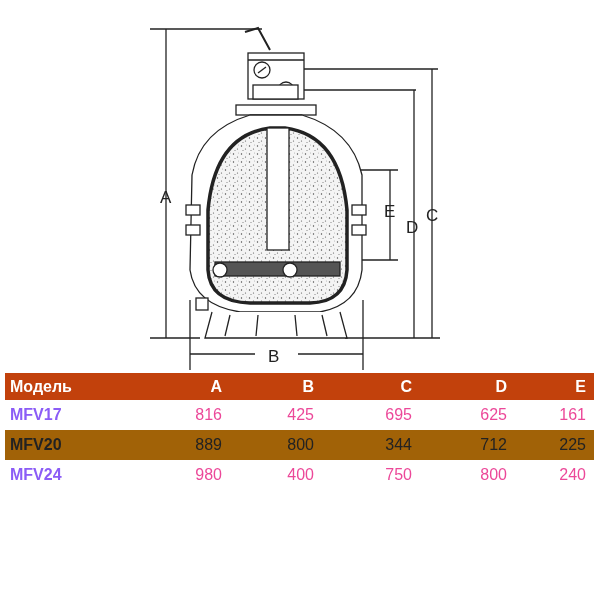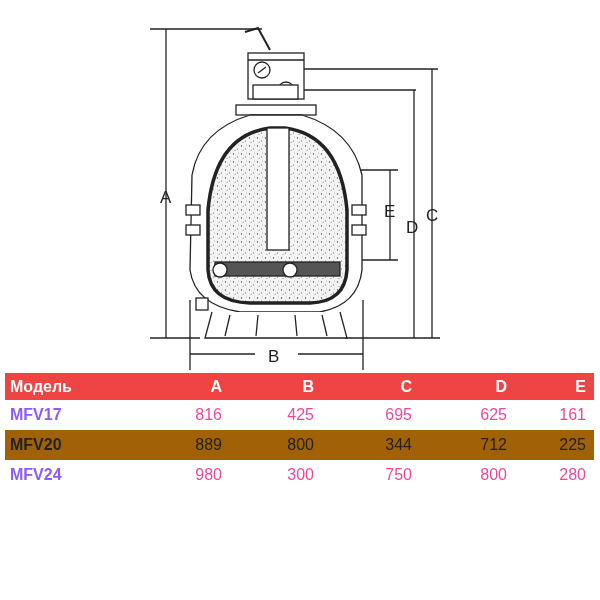--- a/index.html
+++ b/index.html
@@ -1,21 +1,21 @@
 <!DOCTYPE html>
 <html><head>
 <meta charset="utf-8">
 <style>
   html, body { margin:0; padding:0; background:#fff; }
   body { width:600px; height:600px; position:relative; overflow:hidden; font-family:"Liberation Sans", sans-serif; }
   #diagram { position:absolute; left:0; top:0; width:600px; height:370px; }
   .dim-label { font-family:"Liberation Sans", sans-serif; font-size:17px; fill:#222; }
   #spec-table { position:absolute; left:5px; top:373px; width:589px; border-collapse:collapse; }
   #spec-table td, #spec-table th { padding:0; height:30px; font-size:16px; text-align:right; }
-  #spec-table th { background:#ef4444; color:#fff; font-weight:bold; height:27px; }
+  #spec-table th { background:#c2410c; color:#fff; font-weight:bold; height:27px; }
   #spec-table tr.shade td { background:#a16207; color:#222; }
   #spec-table td { color:#ec4899; }
   #spec-table .model { text-align:left; padding-left:5px; font-weight:bold; color:#8b5cf6; width:150px; }
   #spec-table th.model { color:#fff; }
   #spec-table .cA { width:62px; }
   #spec-table .cB { width:92px; }
   #spec-table .cC { width:98px; }
   #spec-table .cD { width:95px; }
   #spec-table .cE { padding-right:8px; }
 </style>
@@ -130,19 +130,19 @@
       <td class="model">MFV20</td>
       <td class="cA">889</td>
       <td class="cB">800</td>
       <td class="cC">344</td>
       <td class="cD">712</td>
       <td class="cE">225</td>
     </tr>
     <tr>
       <td class="model">MFV24</td>
       <td class="cA">980</td>
-      <td class="cB">300</td>
+      <td class="cB">400</td>
       <td class="cC">750</td>
       <td class="cD">800</td>
-      <td class="cE">280</td>
+      <td class="cE">240</td>
     </tr>
   </tbody>
 </table>
 
 </body></html>

